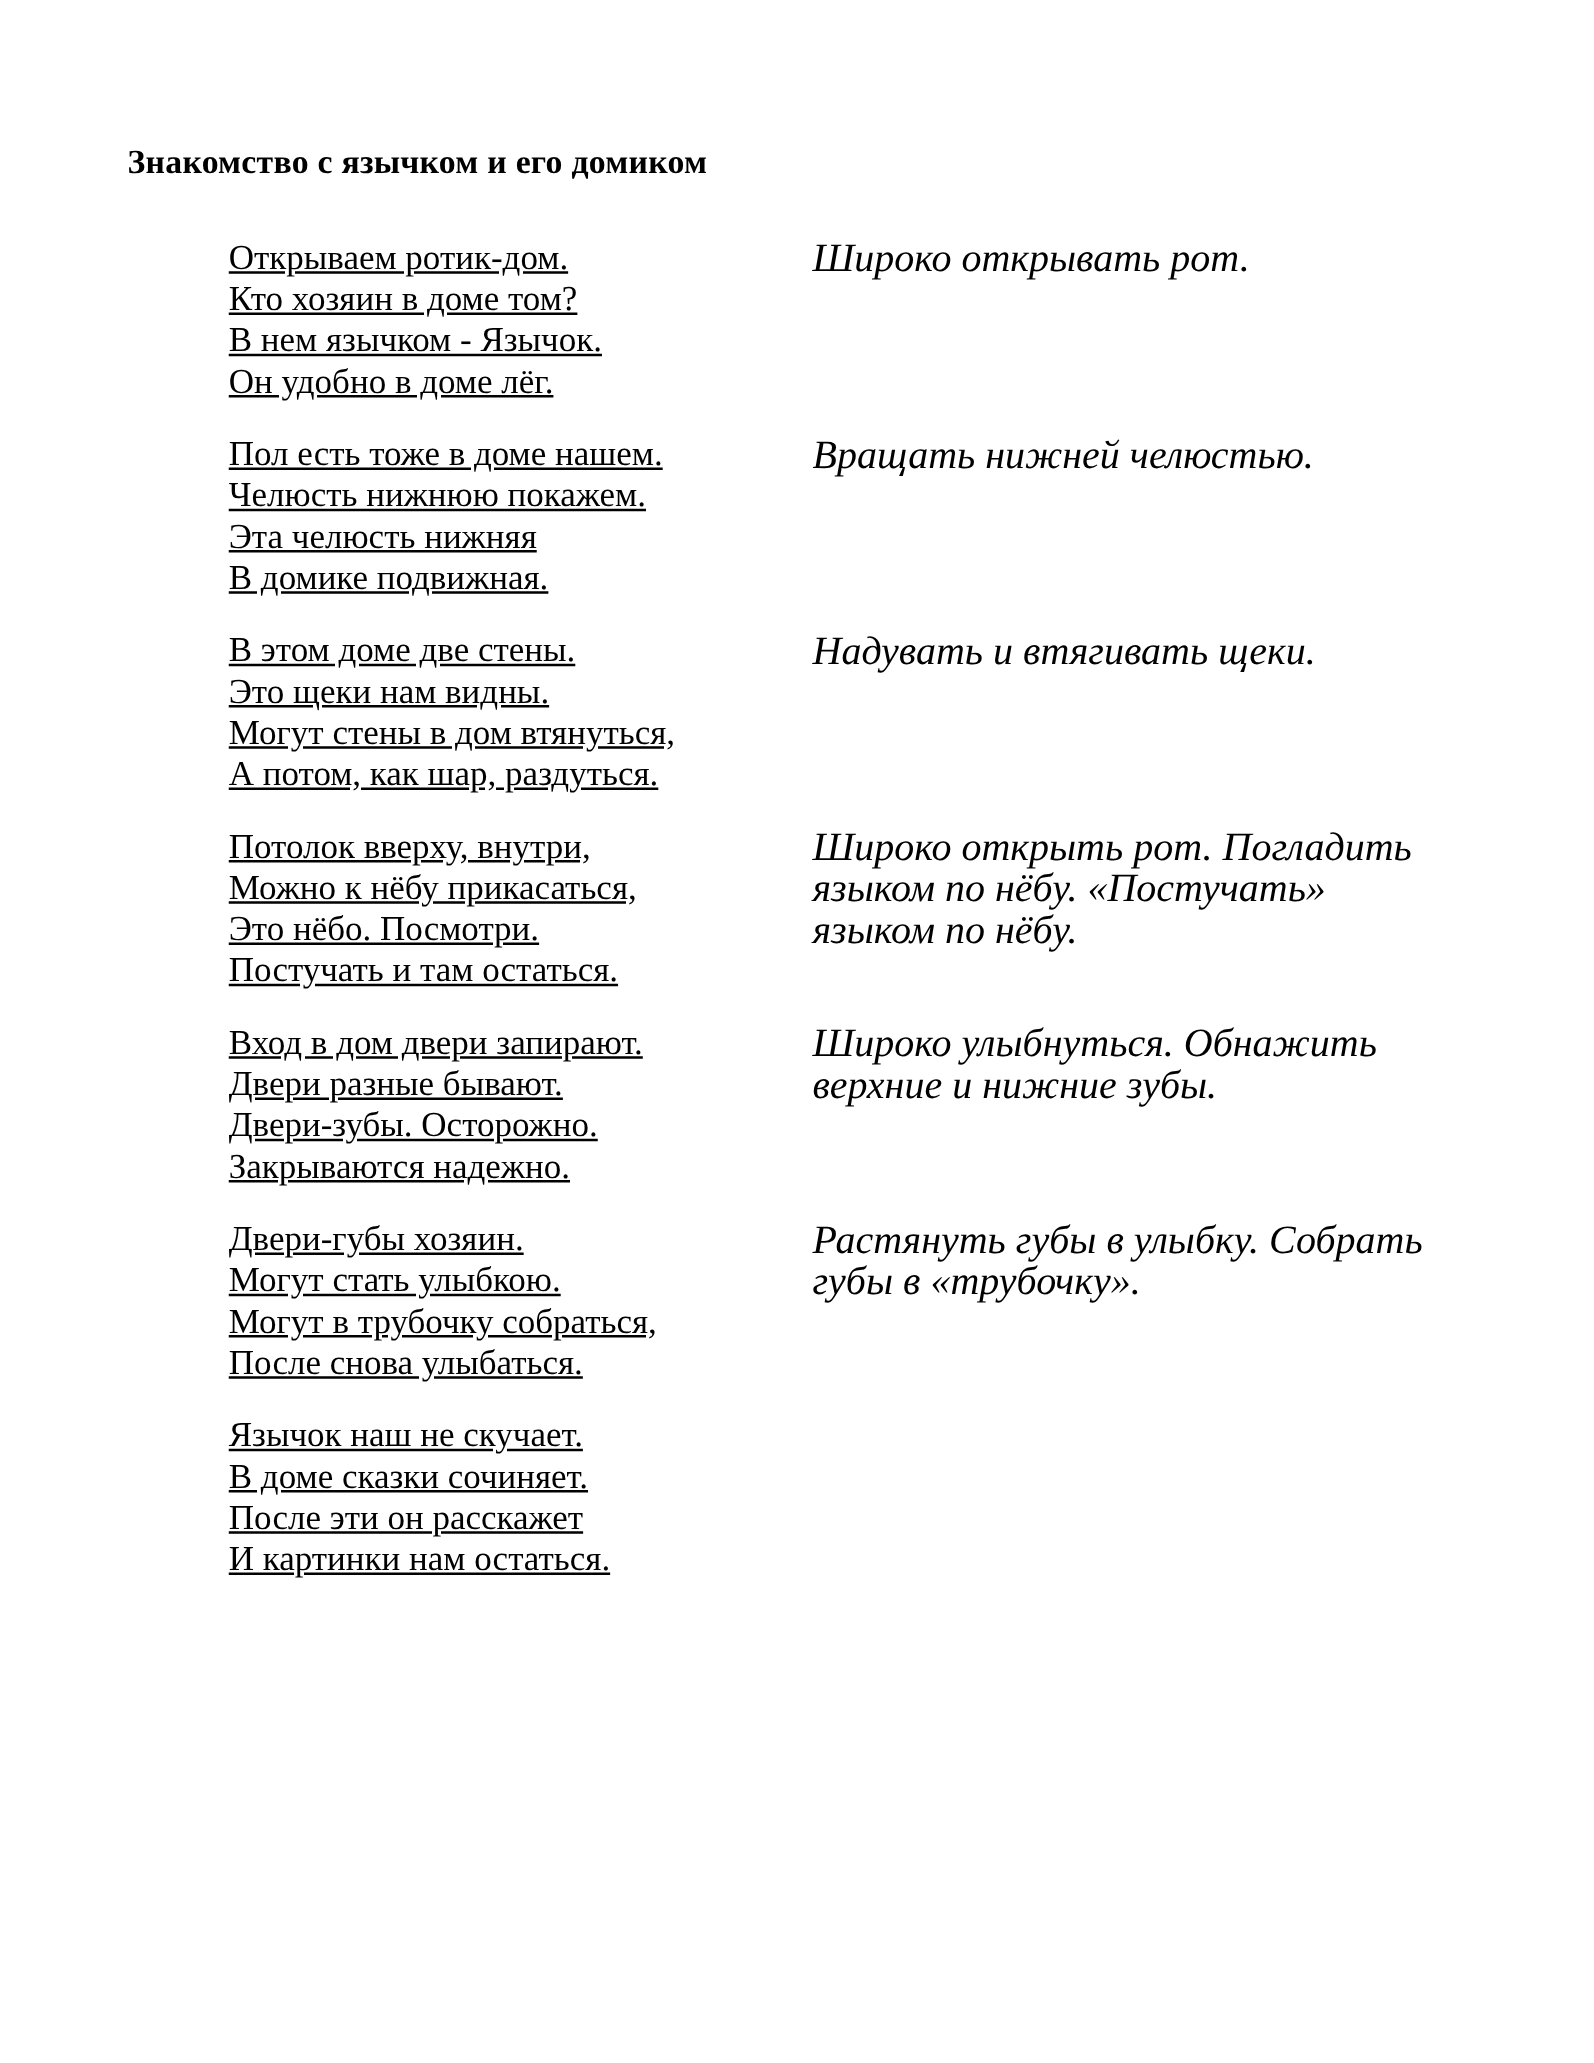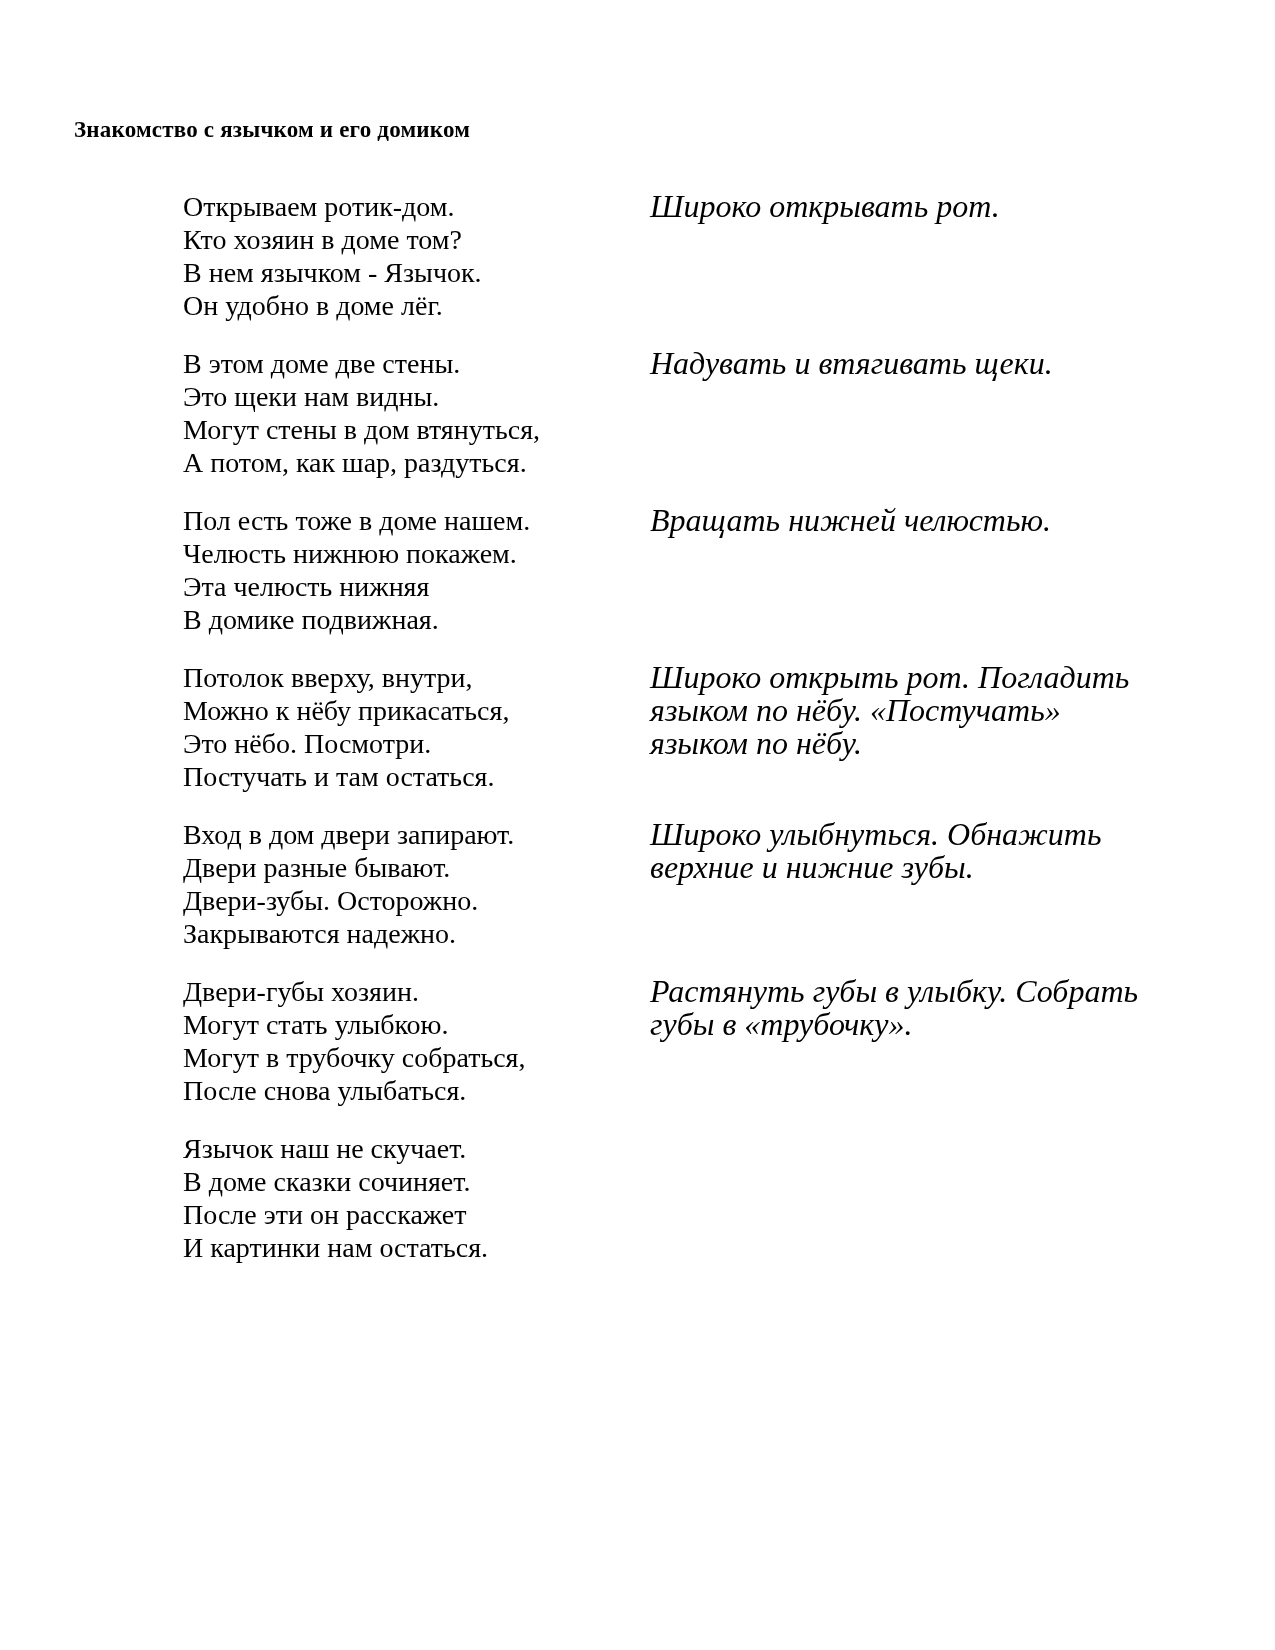--- a/index.html
+++ b/index.html
@@ -13,41 +13,42 @@
     font-family: "Liberation Serif", "DejaVu Serif", serif;
     color: #000000;
     position: relative;
     overflow: hidden;
   }
   .page {
     padding-top: 113px;
     box-sizing: border-box;
   }
   .doc-title {
-    margin: 0 0 0 74px;
-    font-size: 23px;
+    margin: 0 0 0 102px;
+    font-size: 27px;
     line-height: 33px;
     font-weight: bold;
     letter-spacing: 0.2px;
     font-family: Liberation Serif, serif;
   }
   .stanza-list {
     margin-left: 183px;
     margin-top: 44px;
   }
   .stanza-row {
     display: flex;
     align-items: flex-start;
     margin-bottom: 25px;
   }
   .verse {
     width: 467px;
     font-size: 28px;
     line-height: 33px;
     font-style: normal;
+    text-decoration: underline;
   }
   .instruction {
     width: 470px;
     font-size: 32px;
     line-height: 33px;
     font-style: italic;
   }
   .verse div, .instruction div {
     white-space: nowrap;
   }
@@ -66,39 +67,39 @@
           <div>В нем язычком - Язычок.</div>
           <div>Он удобно в доме лёг.</div>
         </div>
     <div class="instruction">
           <div>Широко открывать рот.</div>
         </div>
   </div>
 
   <div class="stanza-row">
     <div class="verse">
+          <div>Пол есть тоже в доме нашем.</div>
+          <div>Челюсть нижнюю покажем.</div>
+          <div>Эта челюсть нижняя</div>
+          <div>В домике подвижная.</div>
+        </div>
+    <div class="instruction">
+          <div>Вращать нижней челюстью.</div>
+        </div>
+  </div>
+
+  <div class="stanza-row">
+    <div class="verse">
           <div>В этом доме две стены.</div>
           <div>Это щеки нам видны.</div>
           <div>Могут стены в дом втянуться,</div>
           <div>А потом, как шар, раздуться.</div>
         </div>
     <div class="instruction">
           <div>Надувать и втягивать щеки.</div>
-        </div>
-  </div>
-
-  <div class="stanza-row">
-    <div class="verse">
-          <div>Пол есть тоже в доме нашем.</div>
-          <div>Челюсть нижнюю покажем.</div>
-          <div>Эта челюсть нижняя</div>
-          <div>В домике подвижная.</div>
-        </div>
-    <div class="instruction">
-          <div>Вращать нижней челюстью.</div>
         </div>
   </div>
 
   <div class="stanza-row">
     <div class="verse">
           <div>Потолок вверху, внутри,</div>
           <div>Можно к нёбу прикасаться,</div>
           <div>Это нёбо. Посмотри.</div>
           <div>Постучать и там остаться.</div>
         </div>

